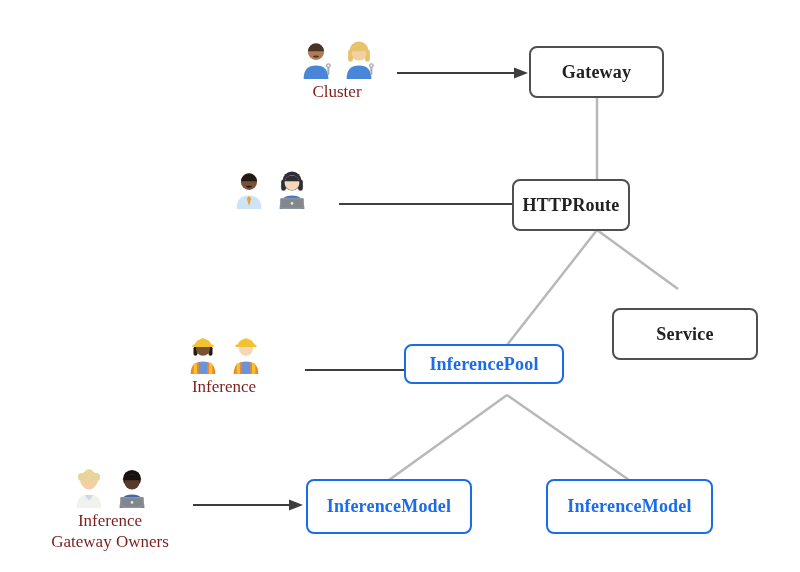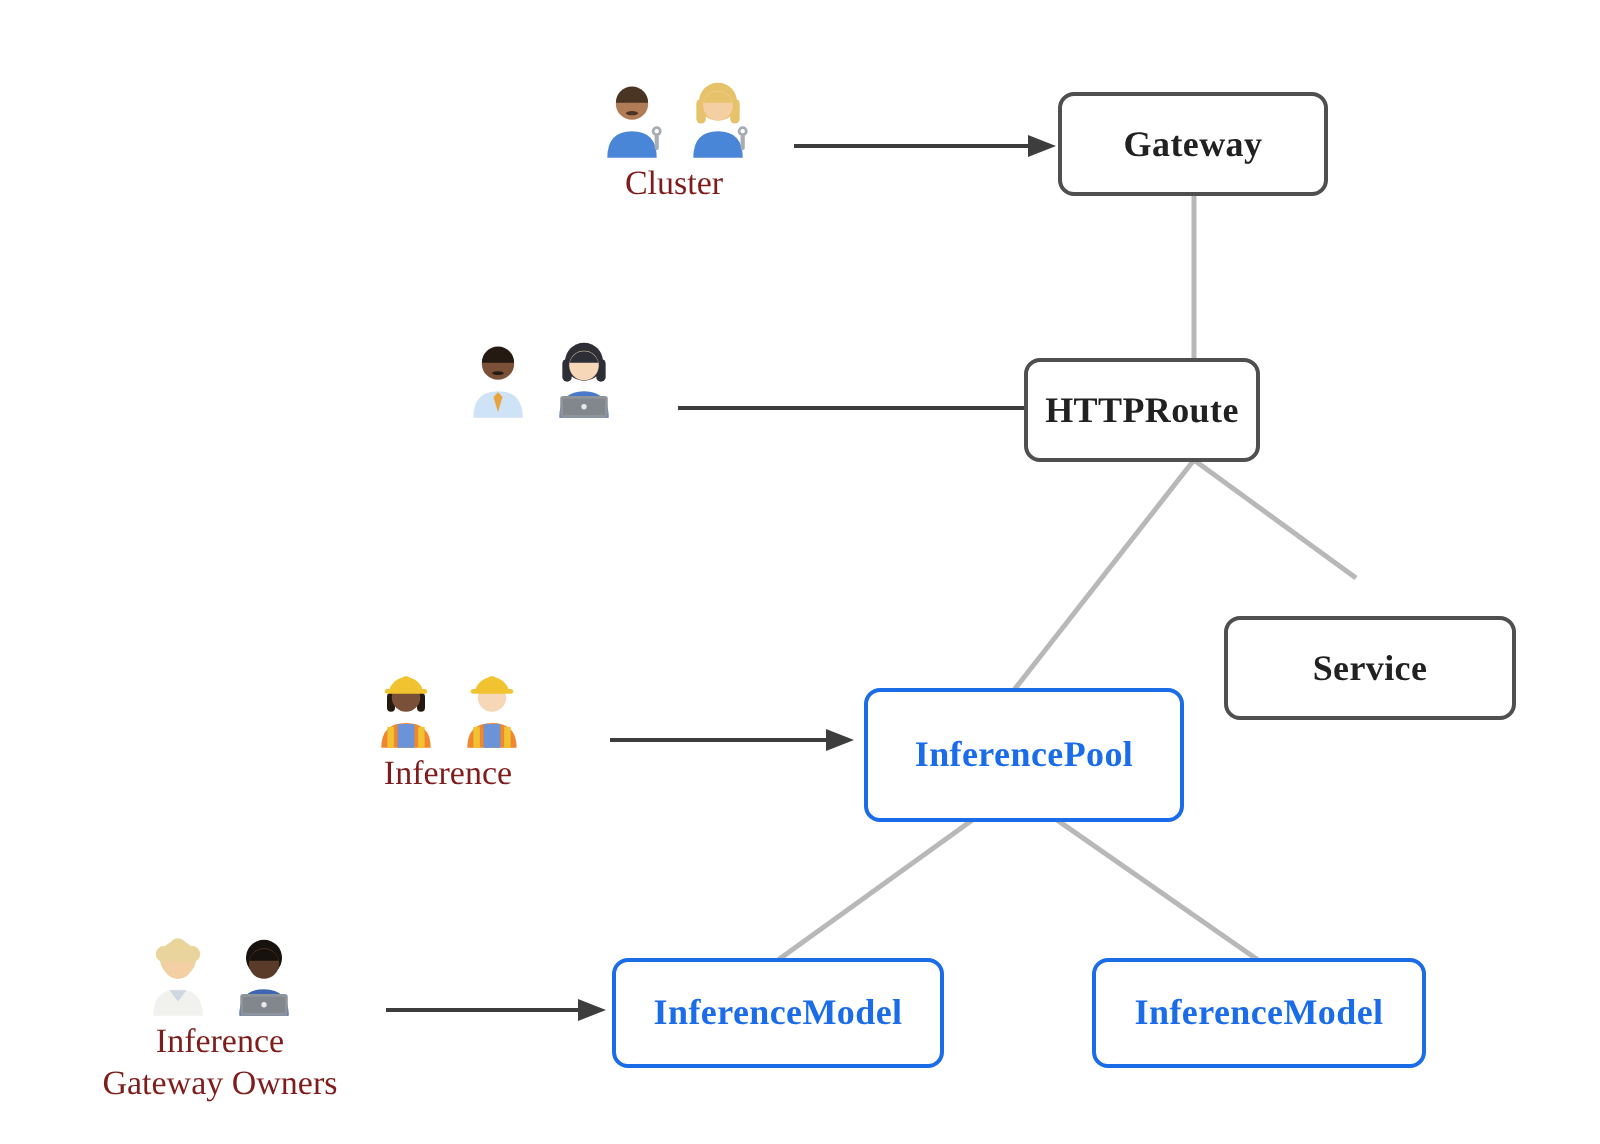--- a/index.html
+++ b/index.html
@@ -56,21 +56,21 @@
   </div>
 
   <div class="node dark" style="left:512px; top:179px; width:118px; height:52px;">
     <span>HTTPRoute</span>
   </div>
 
   <div class="node dark" style="left:612px; top:288px; width:146px; height:52px;margin-top:20px;">
     <span>Service</span>
   </div>
 
-  <div class="node blue" style="left:432px; top:344px; width:160px; height:67px;">
+  <div class="node blue" style="left:404px; top:344px; width:160px; height:40px;">
     <span>InferencePool</span>
   </div>
 
   <div class="node blue" style="left:306px; top:479px; width:166px; height:55px;">
     <span>InferenceModel</span>
   </div>
 
   <div class="node blue" style="left:546px; top:479px; width:167px; height:55px;">
     <span>InferenceModel</span>
   </div>

